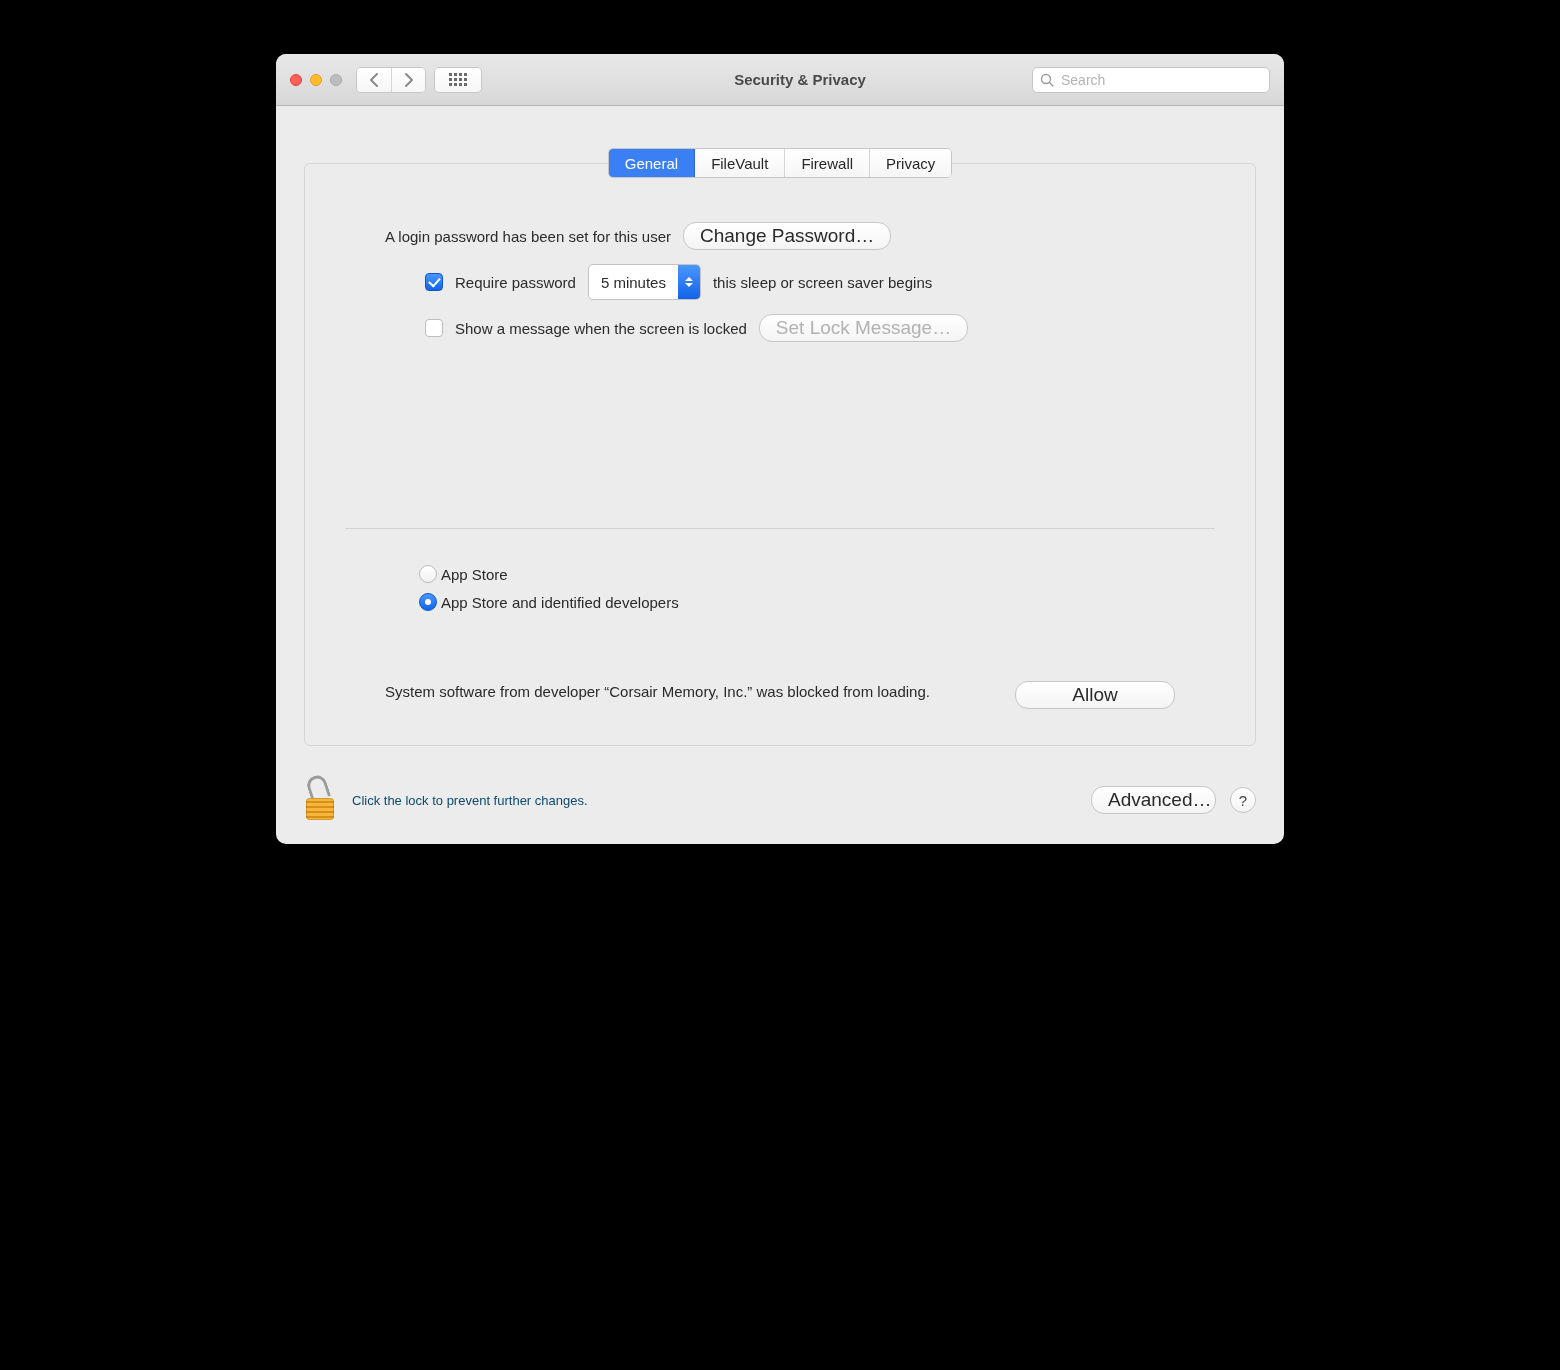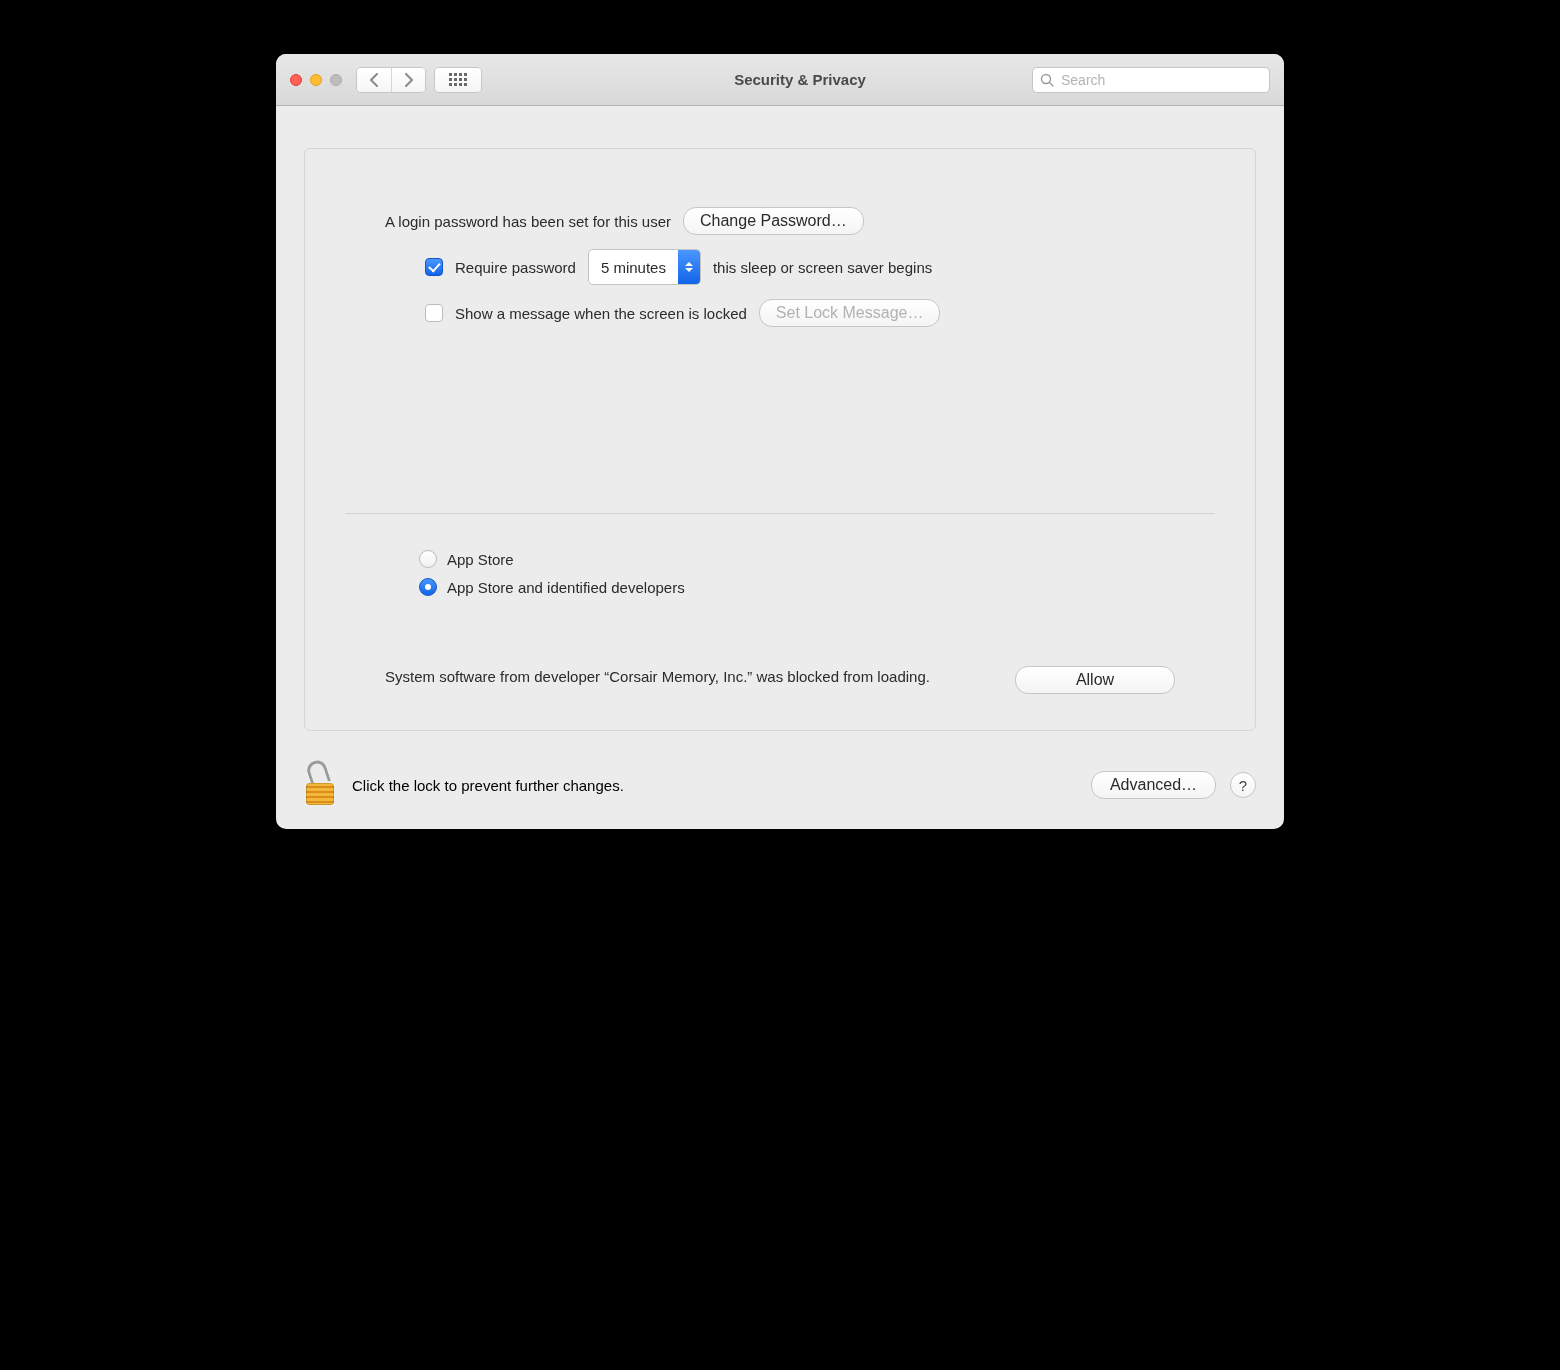--- a/index.html
+++ b/index.html
@@ -125,21 +125,21 @@
     padding: 58px 80px 36px 80px;
     position: relative;
   }
   .row { display:flex; align-items:center; gap: 12px; font-size:15px; color:#2b2b2b; margin-bottom: 14px; }
   .btn {
     background: linear-gradient(#fff,#f4f4f4);
     border: 1px solid #c6c6c6;
     border-radius: 13px;
     height: 28px;
     padding: 0 16px;
-    font-size: 16px;
+    font-size: 19px;
     color:#2a2a2a;
     cursor: default;
     white-space: nowrap;
   }
   .btn.disabled { color:#b2b2b2; }
   .checkbox {
     width:18px; height:18px;
     border-radius:4px;
     border:1px solid #bcbcbc;
     background:#fff;
@@ -206,23 +206,23 @@
     transform: rotate(-18deg);
     transform-origin: left bottom;
   }
   .help-btn {
     width:26px; height:26px; border-radius:50%;
     border:1px solid #c6c6c6;
     background: linear-gradient(#fff,#f4f4f4);
     display:flex; align-items:center; justify-content:center;
     font-size:15px; color:#444;
   }
-  .footer-text { color:#000000; font-size:15px; }
+  .footer-text { color:#0c4a6e; font-size:13px; }
   .section-title { font-size:15px; margin-bottom:16px; }
-  .radio-row { display:flex; align-items:center; gap:10px; font-size:15px; margin-left:34px; margin-bottom:10px; }
+  .radio-row { display:flex; align-items:center; gap:4px; font-size:15px; margin-left:34px; margin-bottom:10px; }
   .spacer-block { height: 140px; }
 </style>
 </head>
 <body>
 
 <div class="window">
 
   <div class="titlebar">
     <div class="traffic">
       <div class="dot close"></div>
@@ -265,20 +265,28 @@
       <svg class="search-icon" width="14" height="14" viewBox="0 0 14 14">
           <circle cx="6" cy="6" r="4.5" stroke="currentColor" stroke-width="1.4" fill="none"></circle>
           <line x1="9.5" y1="9.5" x2="13" y2="13" stroke="currentColor" stroke-width="1.4" stroke-linecap="round"></line>
         </svg>
       <input class="search" placeholder="Search" style="">
     </div>
   </div>
 
   <div class="body">
 
+    <div class="tabs">
+      <div class="seg">
+        <button class="active">General</button>
+        <button>FileVault</button>
+        <button>Firewall</button>
+        <button>Privacy</button>
+      </div>
+    </div>
 
     <div class="panel">
 
       <div class="row">
         <span>A login password has been set for this user</span>
         <button class="btn">Change Password…</button>
       </div>
 
       <div class="row indent">
         <span class="checkbox checked"></span>

